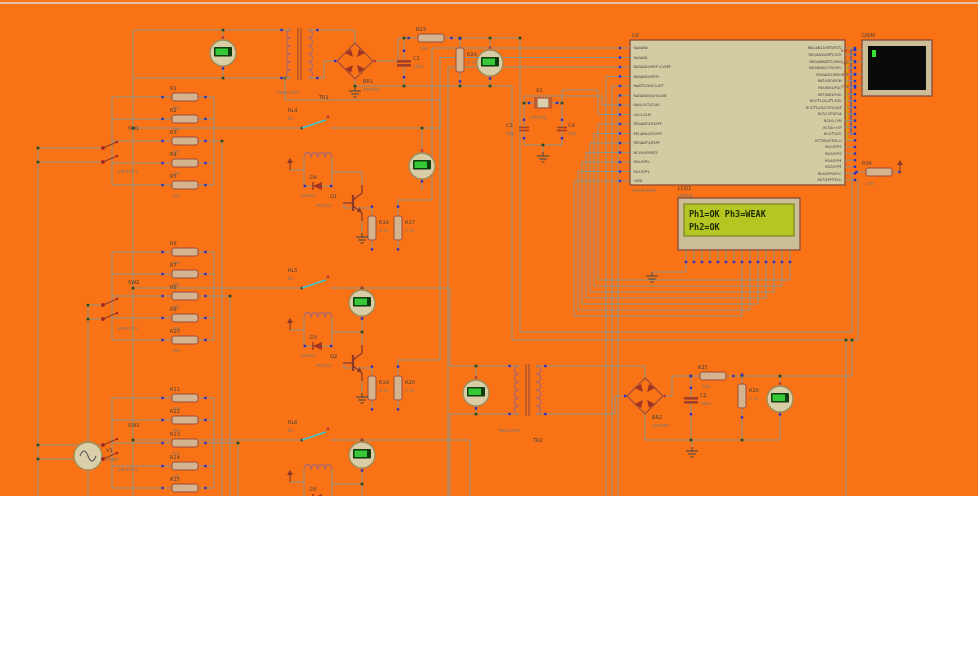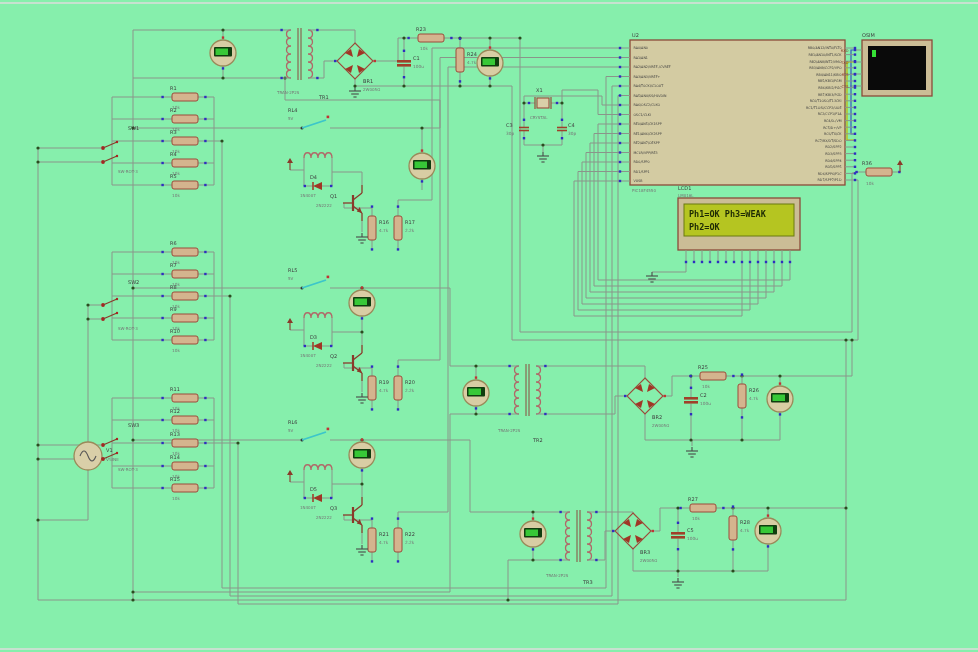--- a/index.html
+++ b/index.html
@@ -1,16 +1,16 @@
 <!DOCTYPE html>
 <html><head>
 <meta charset="utf-8">
 <style>
   html,body{margin:0;padding:0;background:#fff;}
-  .stage{position:relative;width:978px;height:652px;background:#86efac;overflow:hidden;
+  .stage{position:relative;width:978px;height:496px;background:#f97316;overflow:hidden;
          font-family:"DejaVu Sans",sans-serif;}
   svg text{font-family:"DejaVu Sans",sans-serif;}
   .w{stroke:#8a958a;stroke-width:1;fill:none}
   .cw{stroke-width:1.2;fill:none}
   .cmp{stroke:#9c4b3b;stroke-width:1.1;fill:none}
   .cmpf{fill:#d9cfa8;stroke:#9c4b3b;stroke-width:1.1}
   .coil{stroke:#b06868;stroke-width:1.3;fill:none}
   .core{stroke:#8a4a3f;stroke-width:1;fill:none}
   .dd{fill:#a03525}
   .ref{font-size:5px;fill:#3f3f3f}

